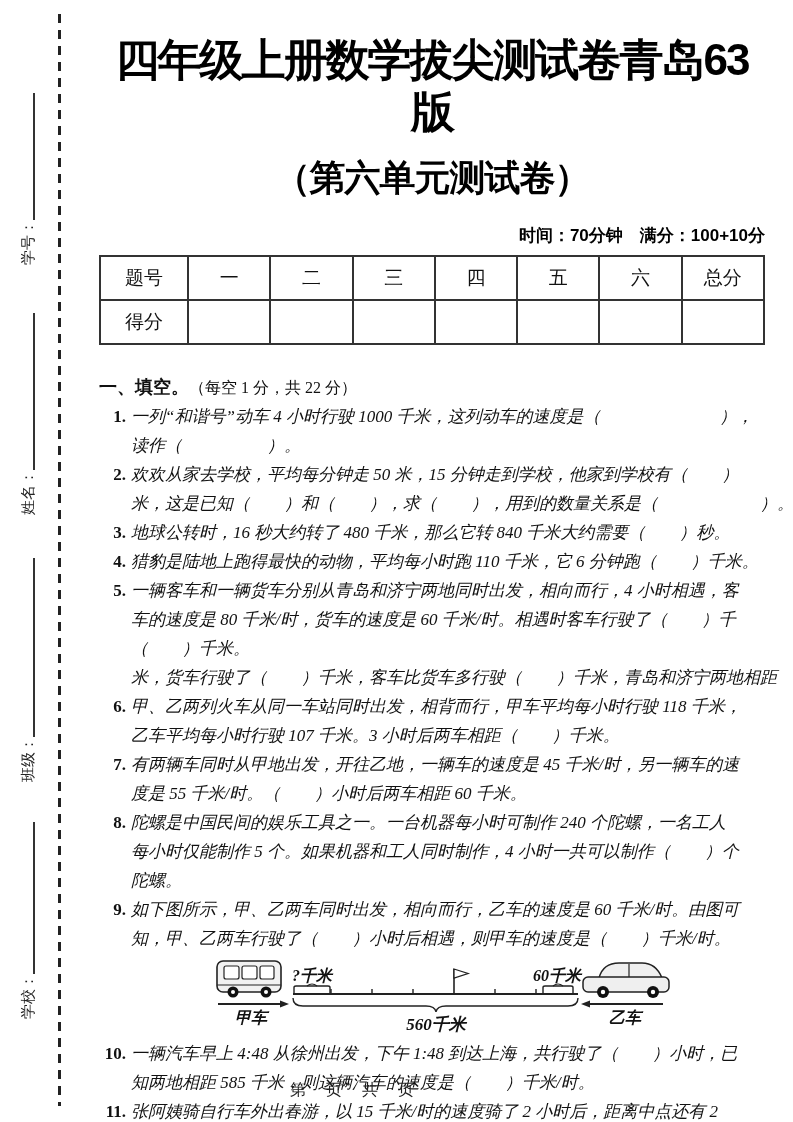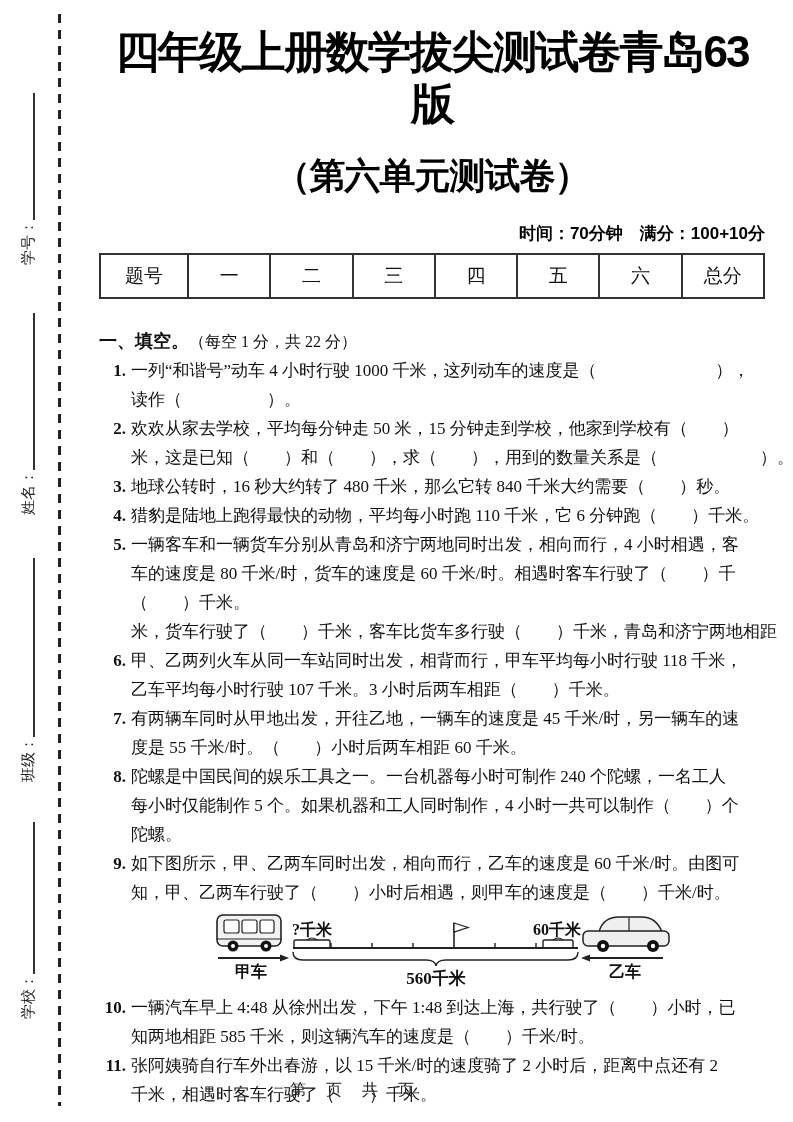--- a/index.html
+++ b/index.html
@@ -27,26 +27,26 @@
   .side-field .fld-line { display:inline-block; height:13px; border-bottom:2px solid #333; }
   .side-field.f1 { top:265px; } .side-field.f1 .fld-line { width:127px; }
   .side-field.f2 { top:515px; } .side-field.f2 .fld-line { width:157px; }
   .side-field.f3 { top:782px; } .side-field.f3 .fld-line { width:179px; }
   .side-field.f4 { top:1019px; } .side-field.f4 .fld-line { width:152px; }
 
   
   .content { position:absolute; left:99px; top:0; width:666px; }
 
   .title {
-    margin-top:26px; text-align:center;
+    margin-top:34px; text-align:center;
     font-family:"Liberation Sans","DejaVu Sans",sans-serif;
     font-weight:bold; font-size:44px; line-height:52px; letter-spacing:-2px; color:#000;
   }
   .subtitle {
-    margin-top:24px; text-align:center;
+    margin-top:18px; text-align:center;
     font-family:"Liberation Sans","DejaVu Sans",sans-serif;
     font-weight:bold; font-size:36px; line-height:44px; letter-spacing:-1px; color:#000;
   }
   .info {
     margin-top:25px; text-align:right;
     font-family:"Liberation Sans","DejaVu Sans",sans-serif;
     font-size:17px; line-height:22px; font-weight:bold; color:#000;
   }
 
   table.score { width:100%; margin-top:8px; border-collapse:collapse; table-layout:fixed; }
@@ -57,21 +57,21 @@
   table.score col.first { width:88px; }
   table.score tr.hdr td { height:37px; }
   table.score tr.scr td { height:40px; }
 
   .section-head { margin-top:28px; line-height:29px; font-size:18px; }
   .sec-title { font-weight:bold; }
   .sec-note { font-size:16px; }
 
   .question { display:flex; font-size:17px; line-height:29px; }
   .q-num { flex:none; width:27px; text-align:right; font-weight:bold; margin-right:5px; }
-  .q-lines { flex:1; min-width:0; }
+  .q-lines { flex:1; min-width:0;font-style:italic; }
   .q-line { height:29px; white-space:pre; }
 
   .diagram { display:none; margin:3px 0 3px 74px; }
   .diagram svg { display:block; }
   .dg-text { font-size:16px; font-weight:bold; fill:#111; font-family:"Liberation Serif","DejaVu Serif",serif; }
   .dg-text-lg { font-size:17px; }
 
   .footer {
     position:absolute; top:1080px; left:0; width:706px;
     text-align:center; font-size:16px; letter-spacing:2px; color:#222;
@@ -121,20 +121,30 @@
           <tr class="hdr">
         <td>题号</td>
         <td>一</td>
         <td>二</td>
         <td>三</td>
         <td>四</td>
         <td>五</td>
         <td>六</td>
         <td>总分</td>
       </tr>
+      <tr class="scr">
+        <td>得分</td>
+        <td></td>
+        <td></td>
+        <td></td>
+        <td></td>
+        <td></td>
+        <td></td>
+        <td></td>
+      </tr>
     </tbody>
       </table>
 
     <div class="section-head">
       <span class="sec-title">一、填空。</span><span class="sec-note">（每空 1 分，共 22 分）</span>
     </div>
 
     <div>
         <div class="question">
           <span class="q-num">1.</span>

